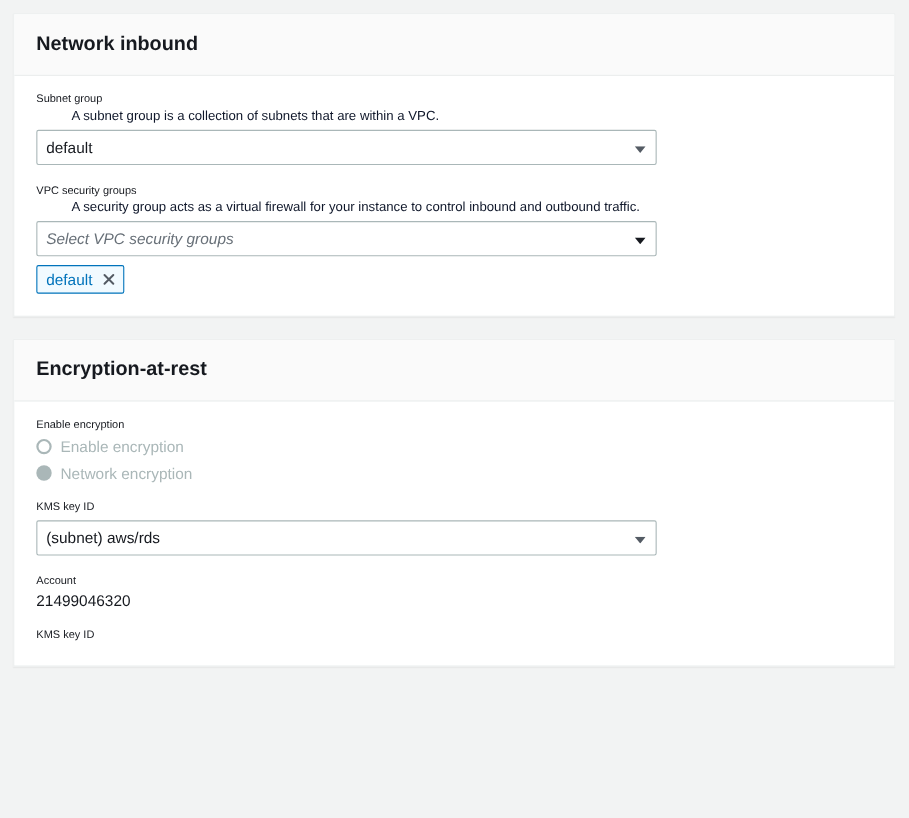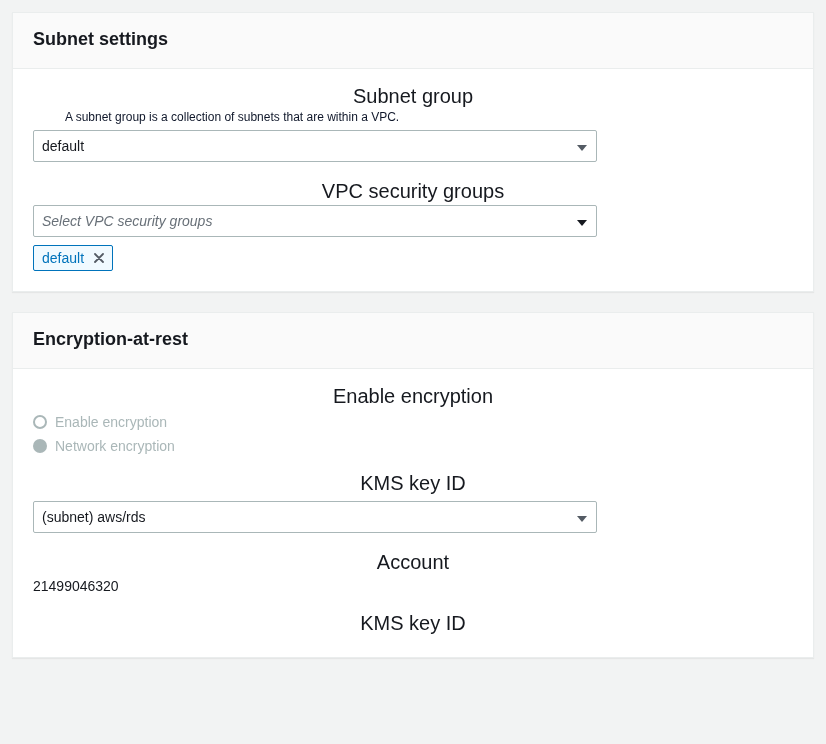--- a/index.html
+++ b/index.html
@@ -34,26 +34,25 @@
     .panel-body {
       padding: 16px 20px 20px 20px;
     }
     .form-group {
       margin-bottom: 18px;
     }
     .form-group:last-child {
       margin-bottom: 0;
     }
     .field-label {
-      font-size: 20px;
+      font-size: 10px;
       color: #16191f;
       font-weight: 400;
       display: block;
       margin-bottom: 2px;
-      text-align: center;
     }
     .field-description {
       font-size: 12px;
       color: #0f172a;
       margin-bottom: 6px;
       margin-left: 32px;
     }
     .select-wrapper {
       position: relative;
       width: 564px;
@@ -132,39 +131,40 @@
     }
     .spacer-top {
       margin-top: 14px;
     }
   </style>
 </head>
 <body>
 
 <div class="panel">
   <div class="panel-header">
-    <h2>Subnet settings</h2>
+    <h2>Network inbound</h2>
   </div>
   <div class="panel-body">
 
     <div class="form-group">
       <span class="field-label">Subnet group</span>
       <div class="field-description">A subnet group is a collection of subnets that are within a VPC.</div>
       <div class="select-wrapper">
         <div class="select-input">default</div>
         <span class="select-caret">
           <svg width="10" height="6" viewBox="0 0 10 6">
               <path d="M0 0 L5 6 L10 0 Z" fill="#545b64"></path>
             </svg>
         </span>
       </div>
     </div>
 
     <div class="form-group">
       <span class="field-label">VPC security groups</span>
+      <div class="field-description">A security group acts as a virtual firewall for your instance to control inbound and outbound traffic.</div>
       <div class="select-wrapper">
         <div class="select-input placeholder">Select VPC security groups</div>
         <span class="select-caret">
           <svg width="10" height="6" viewBox="0 0 10 6">
               <path d="M0 0 L5 6 L10 0 Z" fill="#16191f"></path>
             </svg>
         </span>
       </div>
       <div class="token-row">
         <span class="token">

